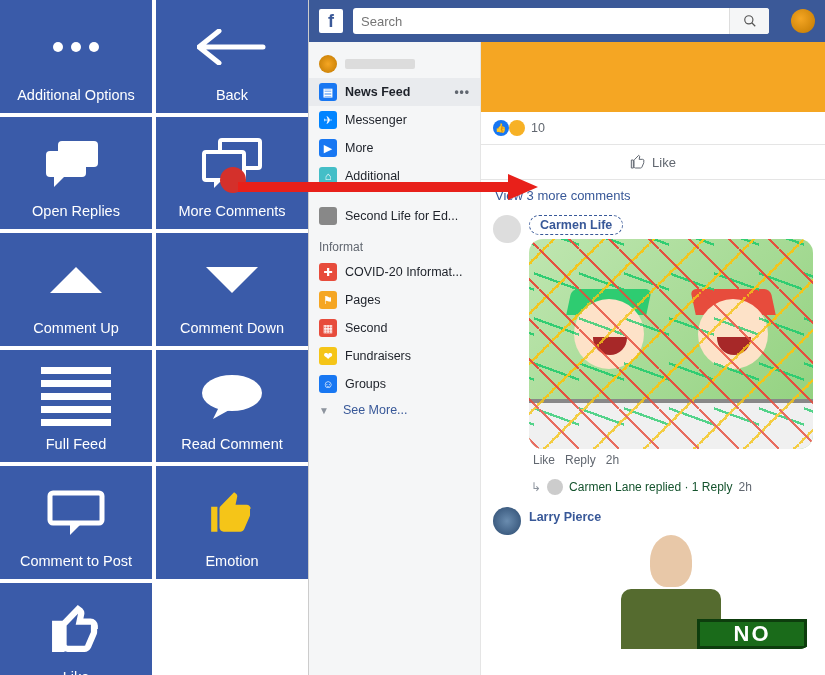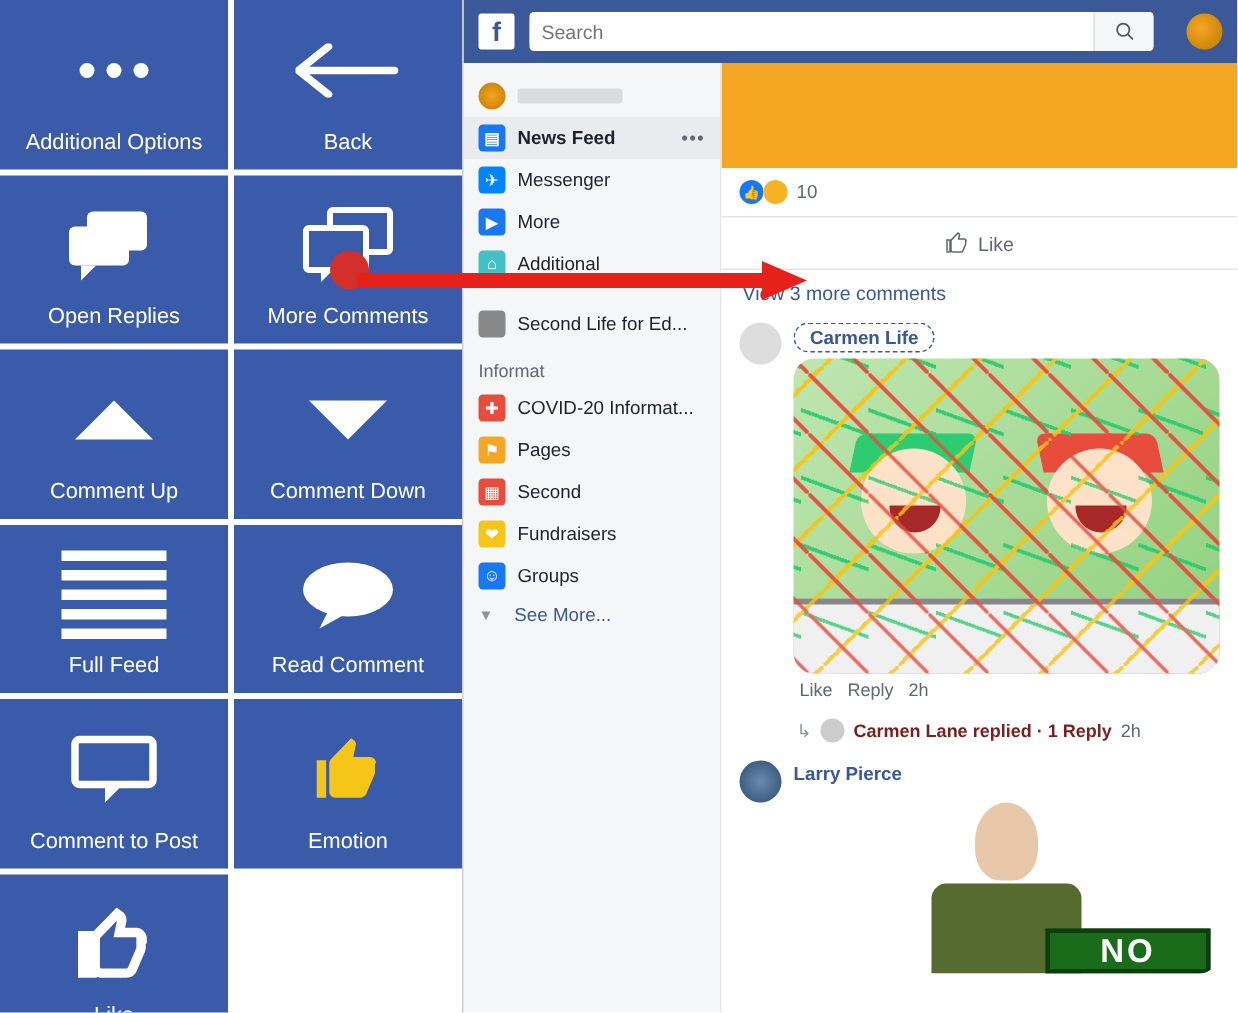--- a/index.html
+++ b/index.html
@@ -77,21 +77,21 @@
   .head { width:70px; height:70px; background:#fde2c8; border-radius:50%; position:absolute; top:10px; left:25px; }
   .hat { width:80px; height:26px; background:#2ecc71; position:absolute; top:0; left:20px; transform:skewX(-12deg); border-top-left-radius:6px; border-top-right-radius:6px; }
   .c2 .hat { background:#e74c3c; transform:skewX(12deg); }
   .mouth { width:34px; height:18px; background:#a72828; border-radius:0 0 20px 20px; position:absolute; top:48px; left:44px; }
 
   .cmt-actions { font-size: 12px; color: #616770; padding: 4px 0 6px 4px; display: flex; gap: 10px; }
   .cmt-actions span { cursor: pointer; }
 
   .reply-line { display: flex; align-items: center; gap: 6px; font-size: 12px; color: #616770; padding: 2px 0 8px 50px; }
   .reply-line .rav { width: 16px; height: 16px; border-radius:50%; background:#ccc; }
-  .reply-line .nm { color: #7f1d1d; font-weight: 700; }
+  .reply-line .nm { color: #14532d; font-weight: 400; }
 
   .comment2 .imgcard2 { margin-top: 4px; width: 100%; height: 120px; border-radius: 14px; overflow: hidden; position: relative; background:#fff; }
   .man { position:absolute; left:50%; transform:translateX(-50%); bottom:0; width:150px; }
   .man .mh { width:42px; height:52px; background:#e8c8a8; border-radius:50% 50% 40% 40%; margin:0 auto; }
   .man .mb { width:100px; height:60px; background:#556b2f; margin:2px auto 0; border-radius:10px 10px 0 0; }
   .sign { position:absolute; right:6px; bottom:0; width:110px; height:30px; background:#1a6b1a; color:#fff; font-weight:bold; font-size:22px; display:flex; align-items:center; justify-content:center; border:3px solid #0d3d0d; letter-spacing:2px; }
 
   
   .arrow { position: absolute; top: 172px; left: 238px; width: 300px; height: 30px; pointer-events: none; z-index: 50; }
 

